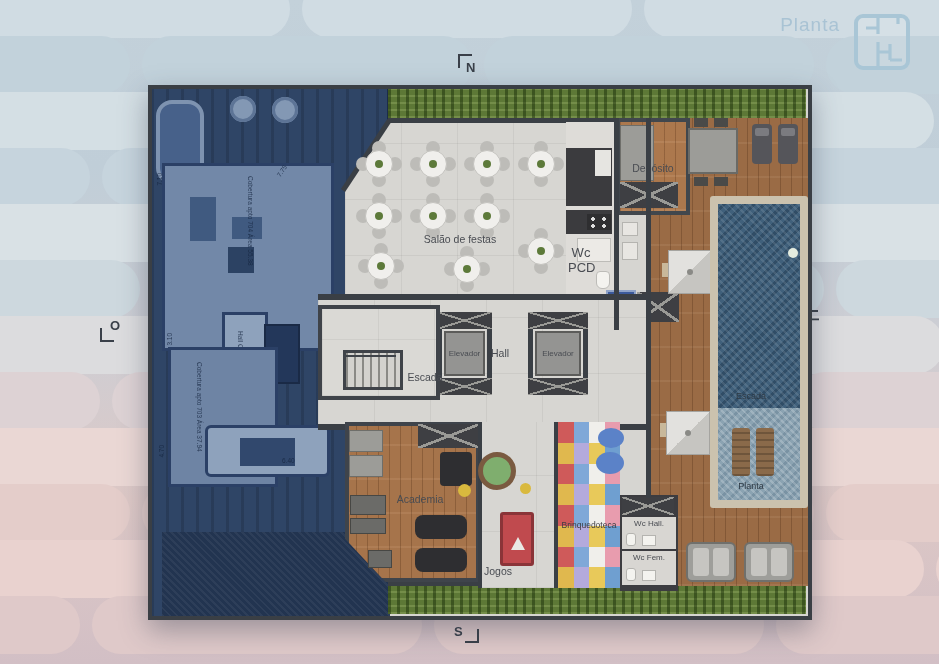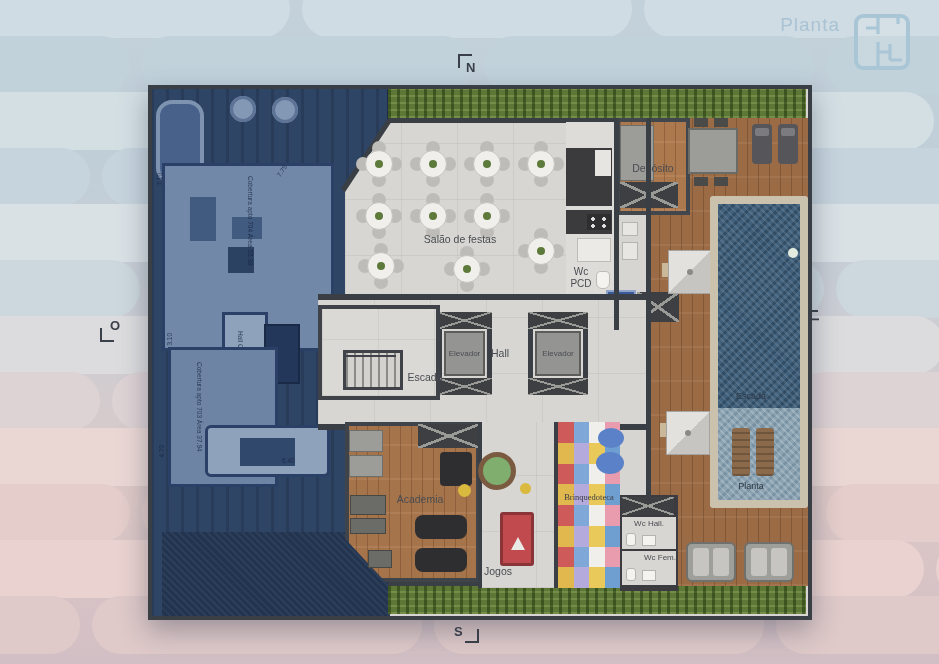--- a/index.html
+++ b/index.html
@@ -219,21 +219,21 @@
     <div class="wood" style="left:500px;top:33px;width:160px;height:468px;"></div>
 
     <div style="left:418px;top:37px;width:48px;height:208px;background:#dedcd8;"></div>
     <div style="left:418px;top:63px;width:46px;height:58px;background:#3b3b3e;"></div>
     <div style="left:447px;top:65px;width:16px;height:26px;background:#e6e5e1;"></div>
     <div style="left:418px;top:125px;width:46px;height:24px;background:#3b3b3e;"></div>
     <div style="left:439px;top:129px;width:24px;height:16px;background:#2e2e30;background-image:radial-gradient(circle 2px at 6px 5px,#ddd 95%,transparent),radial-gradient(circle 2px at 17px 5px,#ddd 95%,transparent),radial-gradient(circle 2px at 6px 12px,#ddd 95%,transparent),radial-gradient(circle 2px at 17px 12px,#ddd 95%,transparent);"></div>
     <div style="left:429px;top:153px;width:34px;height:24px;background:#eceae6;border:1px solid #bdbcb8;"></div>
     <div style="left:448px;top:186px;width:14px;height:18px;background:#f4f3ef;border-radius:4px 4px 6px 6px;border:1px solid #bdbcb8;"></div>
     <div style="left:450px;top:212px;width:12px;height:10px;background:#f4f3ef;border:1px solid #bdbcb8;"></div>
-    <div class="rlabel" style="left:420px;top:181px;width:26px;font-size:10px;">Wc PCD</div>
+    <div class="rlabel" style="left:420px;top:161px;width:26px;font-size:13px;">Wc PCD</div>
     <div class="sign-pcd" style="left:458px;top:205px;width:30px;height:30px;">
         <span>♿</span>
       </div>
     <div class="xblk" style="left:489px;top:207px;width:42px;height:30px;"></div>
 
     <div class="wood" style="left:468px;top:33px;width:74px;height:97px;border:4px solid #3a3f45;filter:brightness(1.12);"></div>
     <div style="left:472px;top:40px;width:34px;height:56px;background:#9c9c98;border:1px solid #6e6e6a;"></div>
     <div class="rlabel" style="left:468px;top:77px;width:74px;">Depósito</div>
     <div class="xblk" style="left:472px;top:97px;width:58px;height:26px;"></div>
     <div style="left:474px;top:137px;width:16px;height:14px;background:#e8e6e2;border:1px solid #b5b4b0;"></div>
@@ -316,30 +316,30 @@
         <div style="background: rgb(127, 168, 216);"></div>
         <div style="background: rgb(240, 239, 235);"></div>
         <div style="background: rgb(232, 156, 174);"></div>
         <div style="background: rgb(224, 184, 78);"></div>
         <div style="background: rgb(180, 170, 220);"></div>
         <div style="background: rgb(232, 201, 90);"></div>
         <div style="background: rgb(111, 159, 208);"></div>
       </div>
     <div style="left:450px;top:343px;width:26px;height:20px;border-radius:50%;background:#5b82c8;"></div>
     <div style="left:448px;top:367px;width:28px;height:22px;border-radius:50%;background:#5b82c8;"></div>
-    <div class="rlabel" style="left:408px;top:408px;width:66px;font-size:8.5px;color:#3c3c42;font-family:Liberation Serif, serif;">Brinquedoteca</div>
+    <div class="rlabel" style="left:408px;top:436px;width:66px;font-size:8.5px;color:#3c3c42;">Brinquedoteca</div>
 
     <div style="left:472px;top:410px;width:58px;height:96px;background:#3c3c40;"></div>
     <div class="xblk" style="left:474px;top:412px;width:52px;height:18px;"></div>
     <div style="left:474px;top:432px;width:54px;height:32px;background:#d8d6d2;"></div>
     <div class="rlabel" style="left:474px;top:434px;width:54px;font-size:8px;">Wc Hall.</div>
     <div style="left:478px;top:448px;width:10px;height:13px;background:#f4f3ef;border-radius:3px;border:1px solid #b5b4b0;"></div>
     <div style="left:494px;top:450px;width:14px;height:11px;background:#f4f3ef;border:1px solid #b5b4b0;"></div>
     <div style="left:474px;top:466px;width:54px;height:34px;background:#d8d6d2;"></div>
-    <div class="rlabel" style="left:474px;top:468px;width:54px;font-size:8px;text-align:right;">Wc Fem.</div>
+    <div class="rlabel" style="left:474px;top:468px;width:54px;font-size:8px;">Wc Fem.</div>
     <div style="left:478px;top:483px;width:10px;height:13px;background:#f4f3ef;border-radius:3px;border:1px solid #b5b4b0;"></div>
     <div style="left:494px;top:485px;width:14px;height:11px;background:#f4f3ef;border:1px solid #b5b4b0;"></div>
 
     <div style="left:540px;top:43px;width:50px;height:46px;background:#9c9c98;border:2px solid #6a6a66;"></div>
     <div style="left:546px;top:33px;width:14px;height:9px;background:#4a4a48;"></div>
     <div style="left:566px;top:33px;width:14px;height:9px;background:#4a4a48;"></div>
     <div style="left:546px;top:92px;width:14px;height:9px;background:#4a4a48;"></div>
     <div style="left:566px;top:92px;width:14px;height:9px;background:#4a4a48;"></div>
     <div class="lounger" style="left:604px;top:39px;width:20px;height:40px;"></div>
     <div class="lounger" style="left:630px;top:39px;width:20px;height:40px;"></div>

